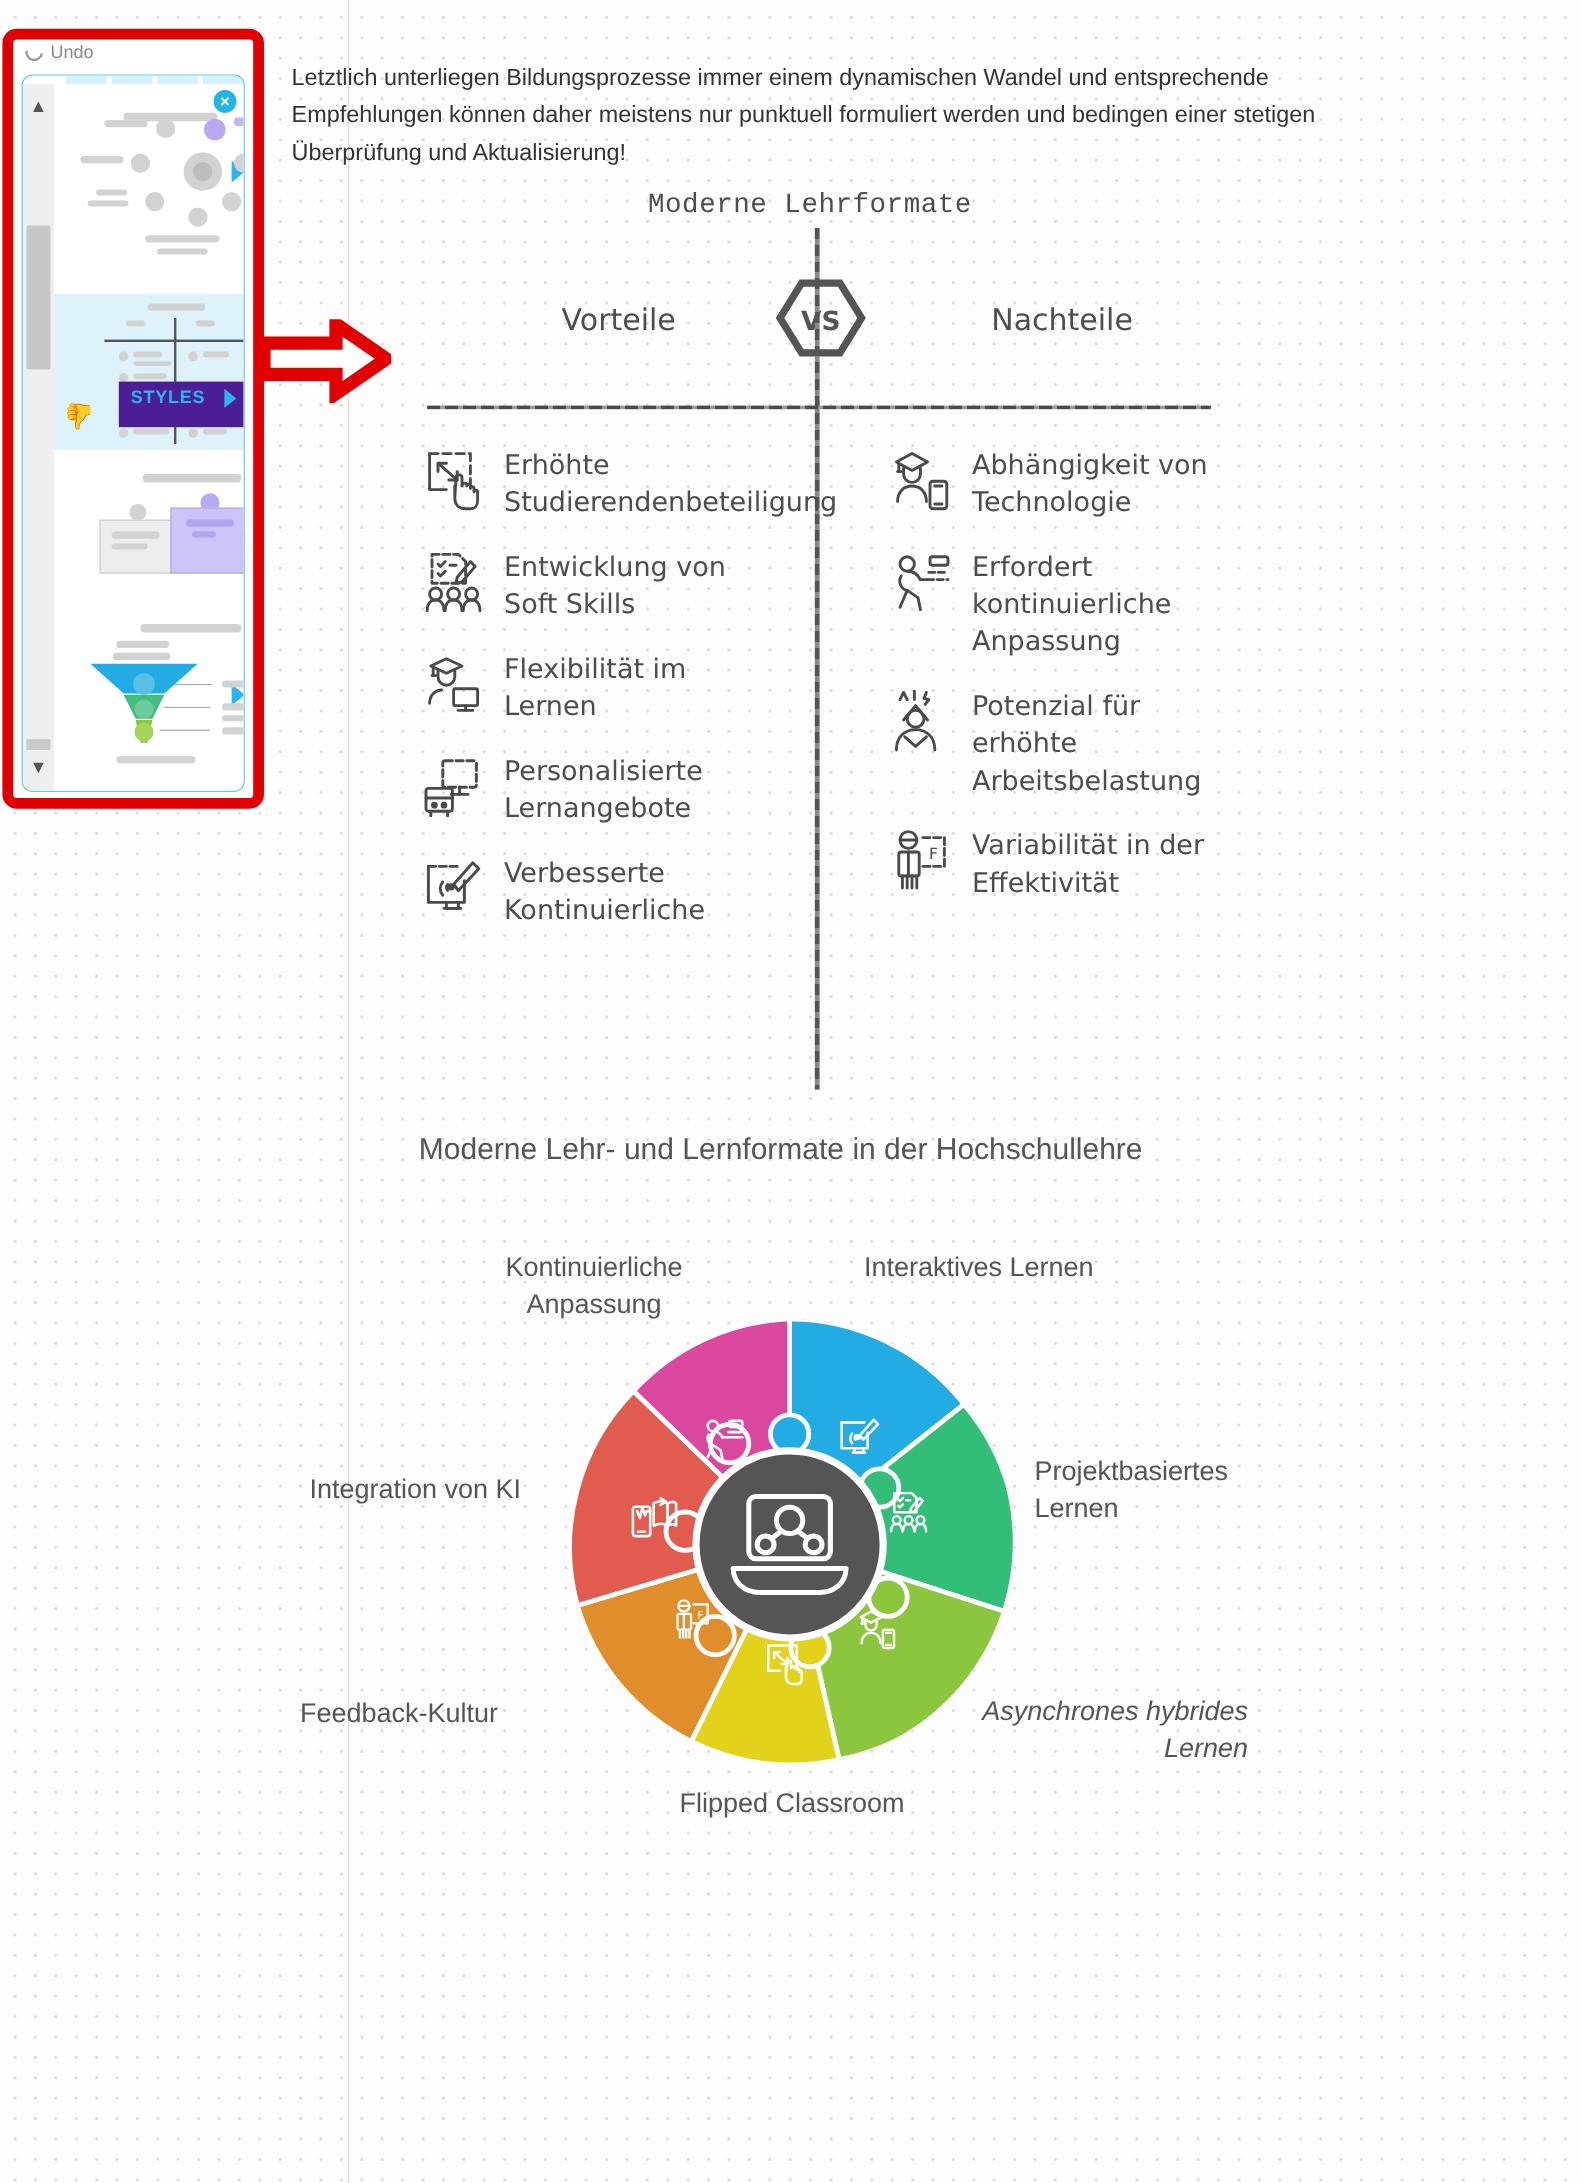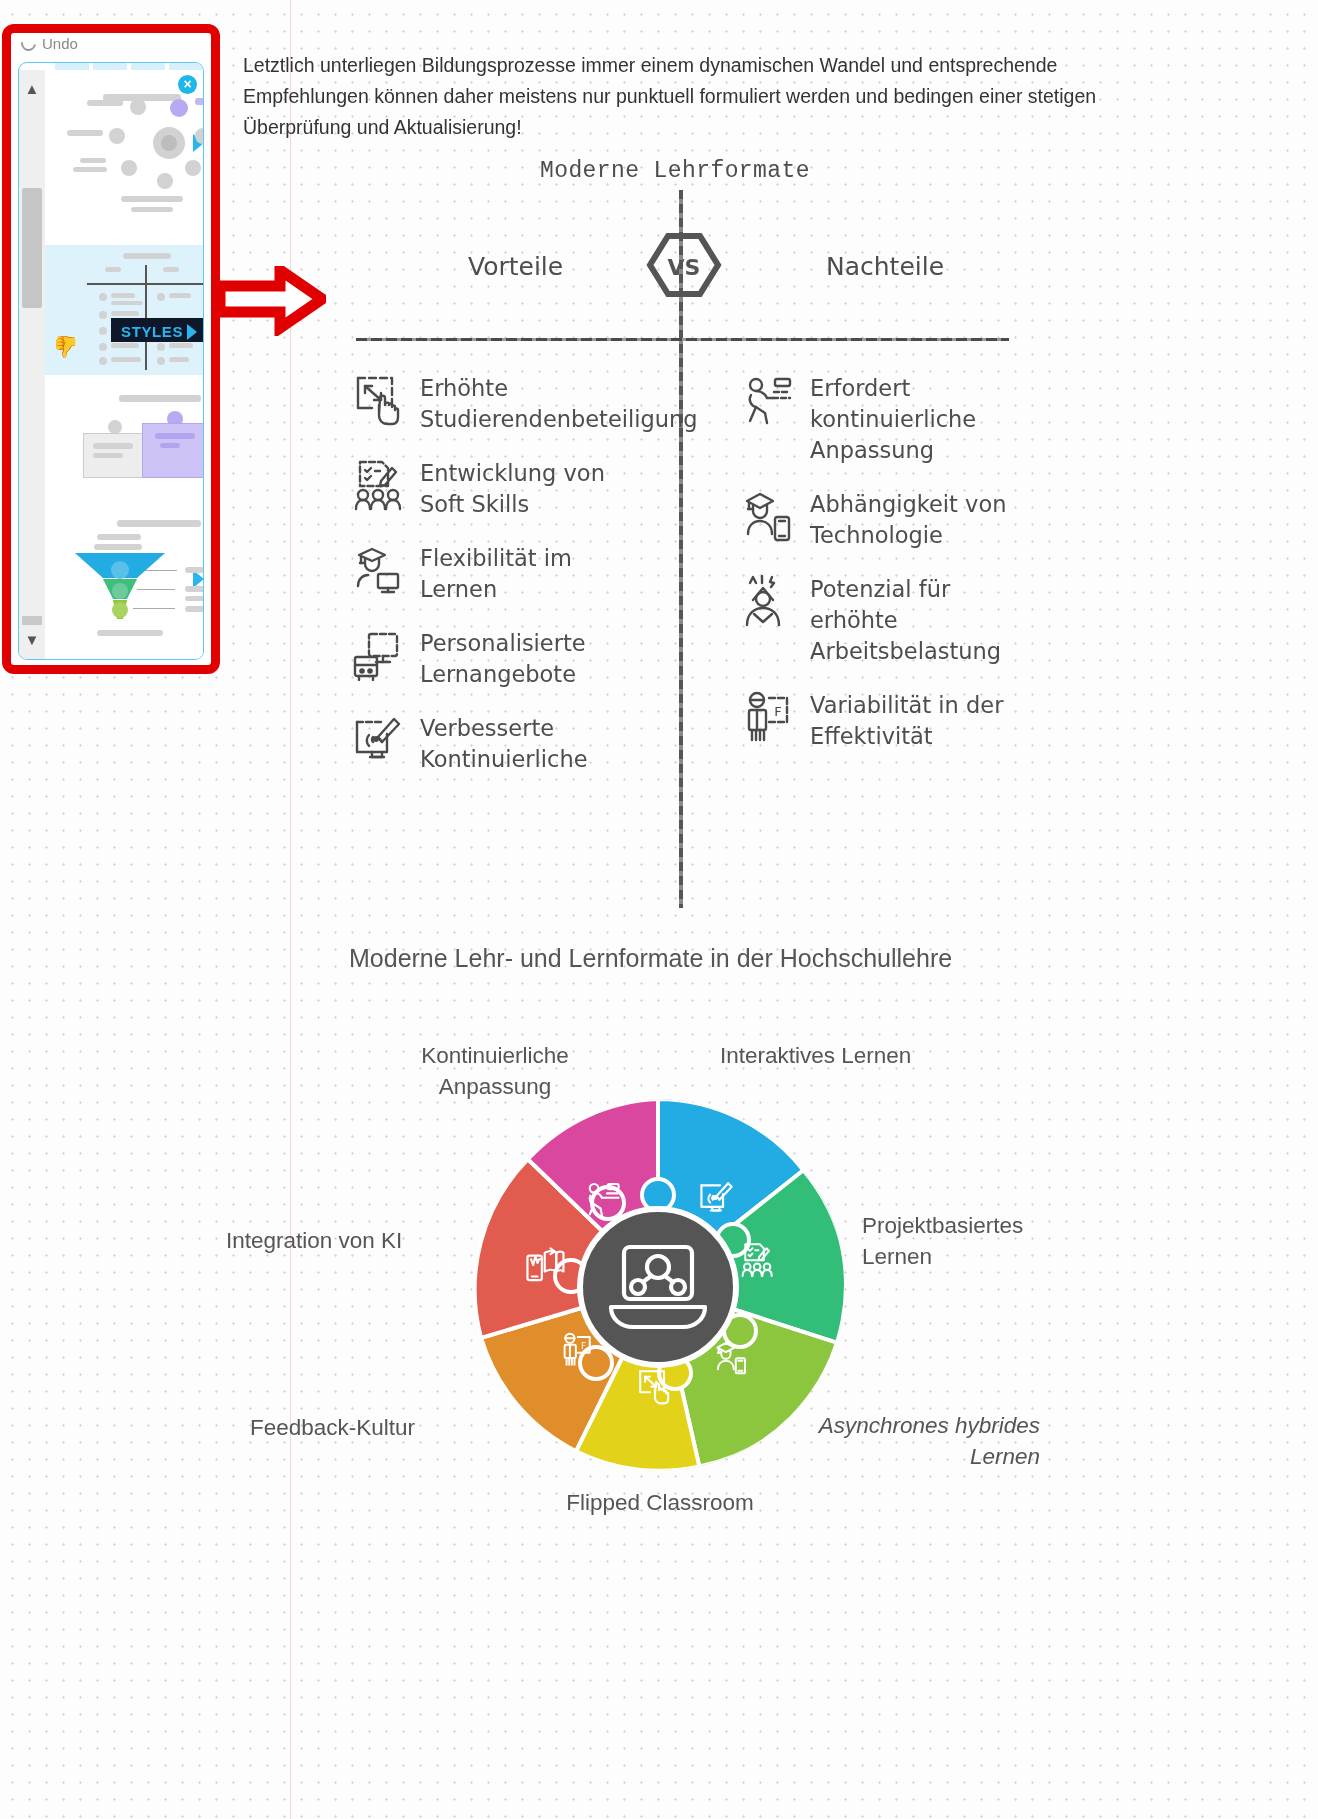--- a/index.html
+++ b/index.html
@@ -105,24 +105,24 @@
   }
   .play-tab {
     position: absolute; right: -1px;
     width: 0; height: 0;
     border-top: 9px solid transparent;
     border-bottom: 9px solid transparent;
     border-left: 11px solid #29b6f0;
   }
   .styles-flag {
     position: absolute; right: -2px; top: 73px;
-    background: #0f172a; padding: 5px 8px 2px 10px;
+    background: #4c1d95; padding: 5px 8px 16px 10px;
     color: #29b6f0; font-weight: bold; font-size: 15px;
     letter-spacing: 0.6px;
-    display: flex; align-items: center; gap: 4px;
+    display: flex; align-items: center; gap: 16px;
   }
   .thumb-bar { position: absolute; background: #d2d2d2; border-radius: 3px; }
   .thumb-bar.pur { background: #c3b6f5; }
   .thumb-circ { position: absolute; background: #d2d2d2; border-radius: 50%; }
   .thumb-circ.pur { background: #b9a9f2; }
   .thumb-line { position: absolute; background: #555; }
   .dislike {
     position: absolute; left: 8px; font-size: 21px; color: #29b6f0;
     transform: scaleX(-1);
   }
@@ -187,21 +187,21 @@
   .wheel-label {
     position: absolute;
     font-size: 22.5px; line-height: 31px; color: #555;
   }
   .wl-kont { left: 390px; top: 20px; width: 210px; text-align: center; }
   .wl-inter { left: 720px; top: 20px; width: 200px; text-align: left; }
   .wl-proj  { left: 862px; top: 190px; width: 230px; text-align: left; }
   .wl-asyn  { left: 800px; top: 390px; width: 240px; text-align: right; font-style: italic; }
   .wl-flip  { left: 540px; top: 467px; width: 240px; text-align: center; }
   .wl-feed  { left: 250px; top: 392px; width: 270px; text-align: left; }
-  .wl-ki    { left: 226px; top: 205px; width: 240px; text-align: left; }
+  .wl-ki    { left: 226px; top: 205px; width: 240px; text-align: center; }
 </style>
 </head>
 <body>
 
 <div id="canvas">
 
   <div class="guide-line g1"></div>
 
   <div class="top-paragraph">Letztlich unterliegen Bildungsprozesse immer einem dynamischen Wandel und entsprechende Empfehlungen können daher meistens nur punktuell formuliert werden und bedingen einer stetigen Überprüfung und Aktualisierung!</div>
 
@@ -435,46 +435,46 @@
         </svg>
       </span>
       <span class="txt">Verbesserte Kontinuierliche</span>
     </div>
   </div>
 
   <div class="vs-list right">
     <div class="vs-item">
       <span class="ico">
         <svg viewBox="0 0 52 54" fill="none" stroke="#4a4a4a" stroke-width="2.4" stroke-linecap="round" stroke-linejoin="round">
+          <path d="M5 13 L18 6 L31 13 L18 20 Z"></path>
+            <path d="M7 15 v6"></path>
+            <path d="M6 21 h3"></path>
+          <path d="M11 18 v5 a7 7 0 0 0 14 0 v-5"></path>
+          <path d="M6 46 c0-8 5-13 12-13 s12 5 12 13"></path>
+          <rect x="33" y="29" width="14" height="23" rx="2.5"></rect>
+          <path d="M37 33 h6"></path>
+            <path d="M37 48 h6"></path>
+        </svg>
+      </span>
+      <span class="txt">Abhängigkeit von Technologie</span>
+    </div>
+    <div class="vs-item">
+      <span class="ico">
+        <svg viewBox="0 0 52 54" fill="none" stroke="#4a4a4a" stroke-width="2.4" stroke-linecap="round" stroke-linejoin="round">
           <circle cx="14" cy="13" r="6"></circle>
           <path d="M14 19 c6 0 9 3 11 7"></path>
           <path d="M9 23 c-3 5 0 11 5 12 l-6 14"></path>
           <path d="M14 35 l9 6 l2 10"></path>
           <path d="M25 26 h6"></path>
           <rect x="33" y="7" width="15" height="7" rx="2"></rect>
           <path d="M32 20 h15" stroke-dasharray="5 3"></path>
           <path d="M31 26 h17" stroke-dasharray="5 3"></path>
         </svg>
       </span>
       <span class="txt">Erfordert kontinuierliche Anpassung</span>
-    </div>
-    <div class="vs-item">
-      <span class="ico">
-        <svg viewBox="0 0 52 54" fill="none" stroke="#4a4a4a" stroke-width="2.4" stroke-linecap="round" stroke-linejoin="round">
-          <path d="M5 13 L18 6 L31 13 L18 20 Z"></path>
-            <path d="M7 15 v6"></path>
-            <path d="M6 21 h3"></path>
-          <path d="M11 18 v5 a7 7 0 0 0 14 0 v-5"></path>
-          <path d="M6 46 c0-8 5-13 12-13 s12 5 12 13"></path>
-          <rect x="33" y="29" width="14" height="23" rx="2.5"></rect>
-          <path d="M37 33 h6"></path>
-            <path d="M37 48 h6"></path>
-        </svg>
-      </span>
-      <span class="txt">Abhängigkeit von Technologie</span>
     </div>
     <div class="vs-item">
       <span class="ico">
         <svg viewBox="0 0 52 54" fill="none" stroke="#4a4a4a" stroke-width="2.4" stroke-linecap="round" stroke-linejoin="round">
           <path d="M8 10 l3-6 l3 6"></path>
             <path d="M20 3 v7"></path>
             <path d="M30 4 l-2 5 l4 1 l-3 4"></path>
           <path d="M11 27 L21 15 L31 27"></path>
           <circle cx="21" cy="26" r="7"></circle>
           <path d="M5 52 c0-11 7-17 16-17 s16 6 16 17"></path>

